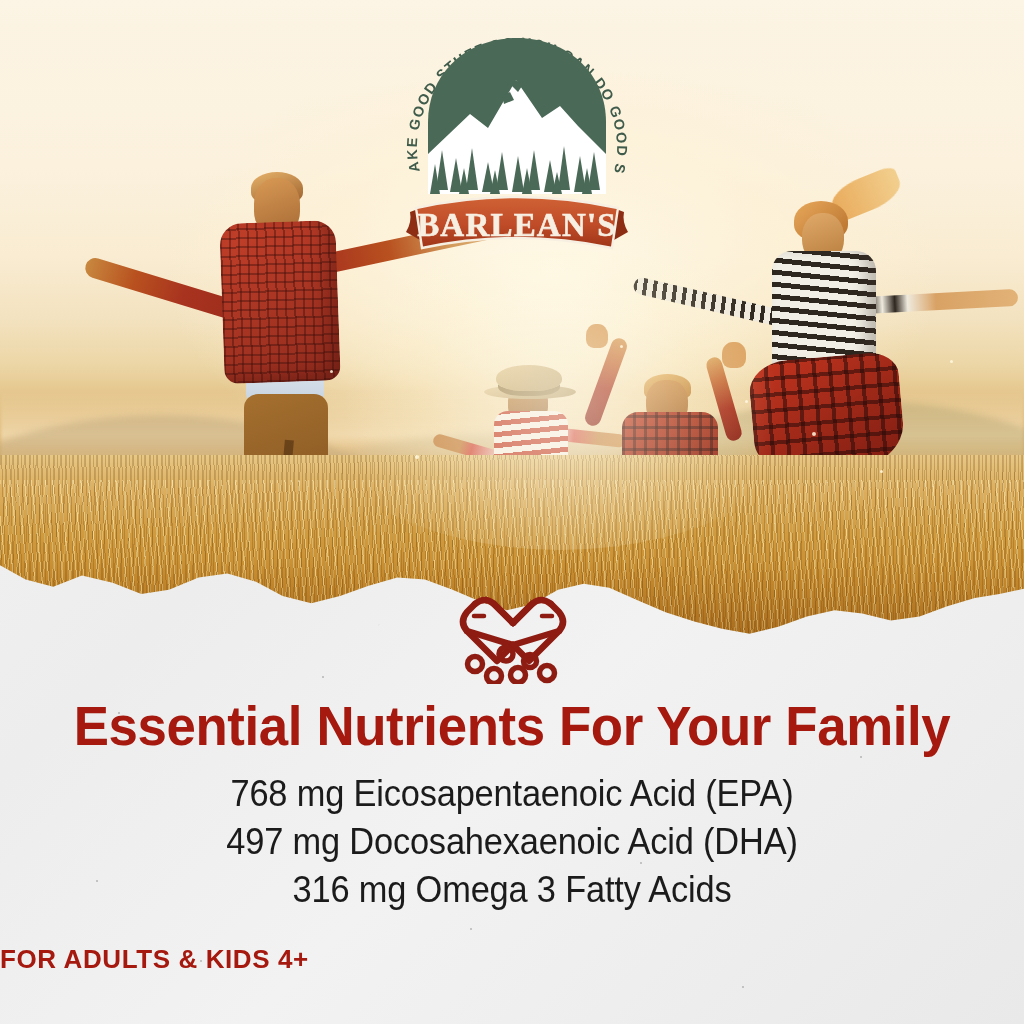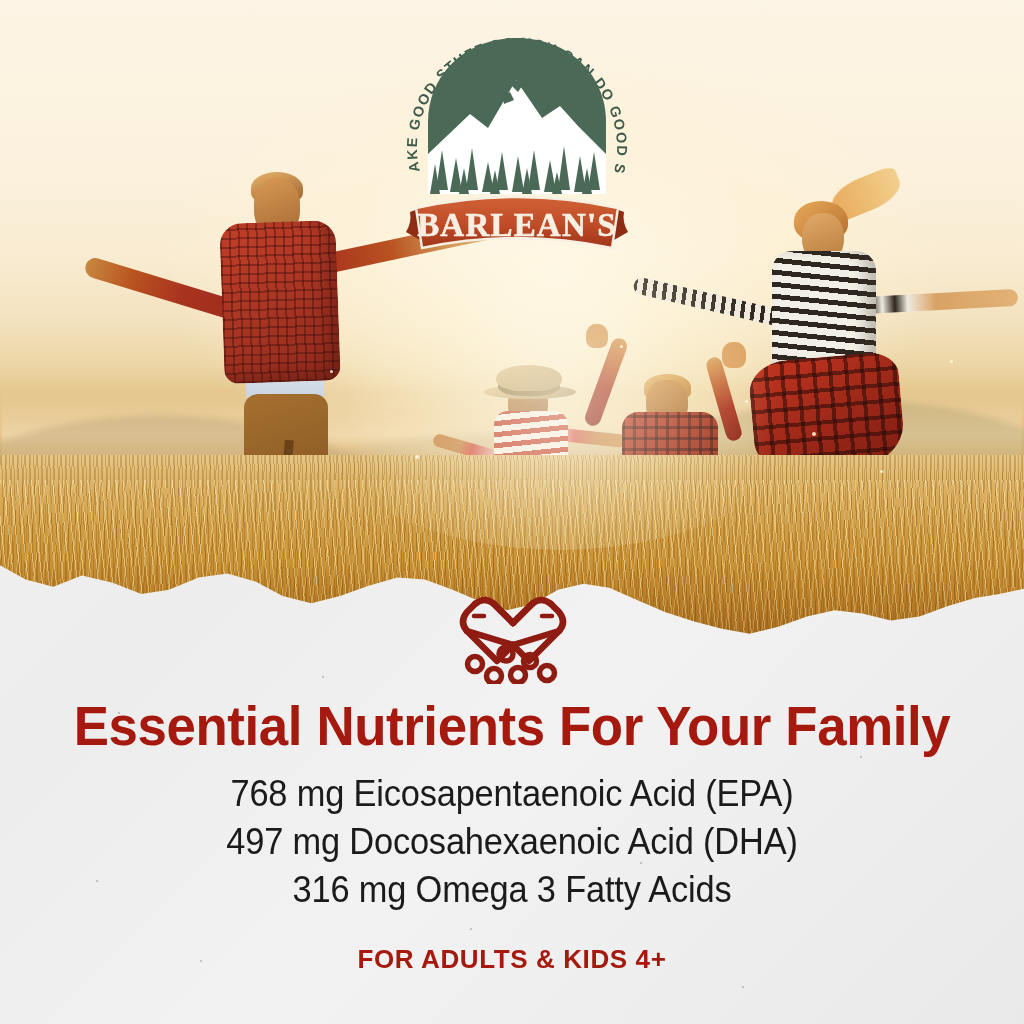--- a/index.html
+++ b/index.html
@@ -438,21 +438,21 @@
     font-size: 37px;
     line-height: 48px;
     letter-spacing: -0.2px;
   }
   .nutrient-list div { transform: scaleX(0.93); }
 
   .footnote {
     position: absolute;
     left: 0; top: 944px;
     width: 1024px;
-    text-align: center;
+    text-align: left;
     color: #a5190f;
     font-family: "Liberation Sans", sans-serif;
     font-weight: 700;
     font-size: 26px;
     letter-spacing: 0.6px;
   }
 </style>
 </head>
 <body>
 

